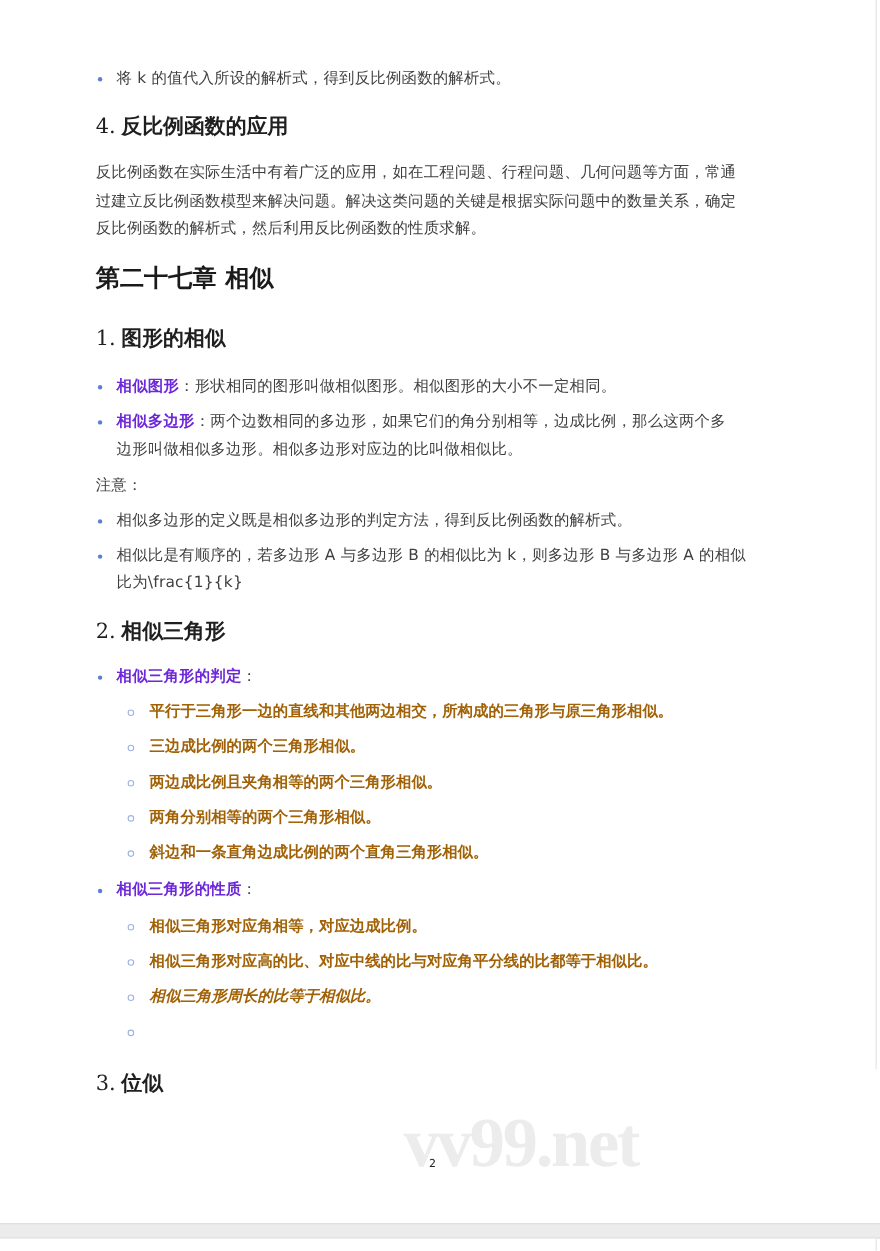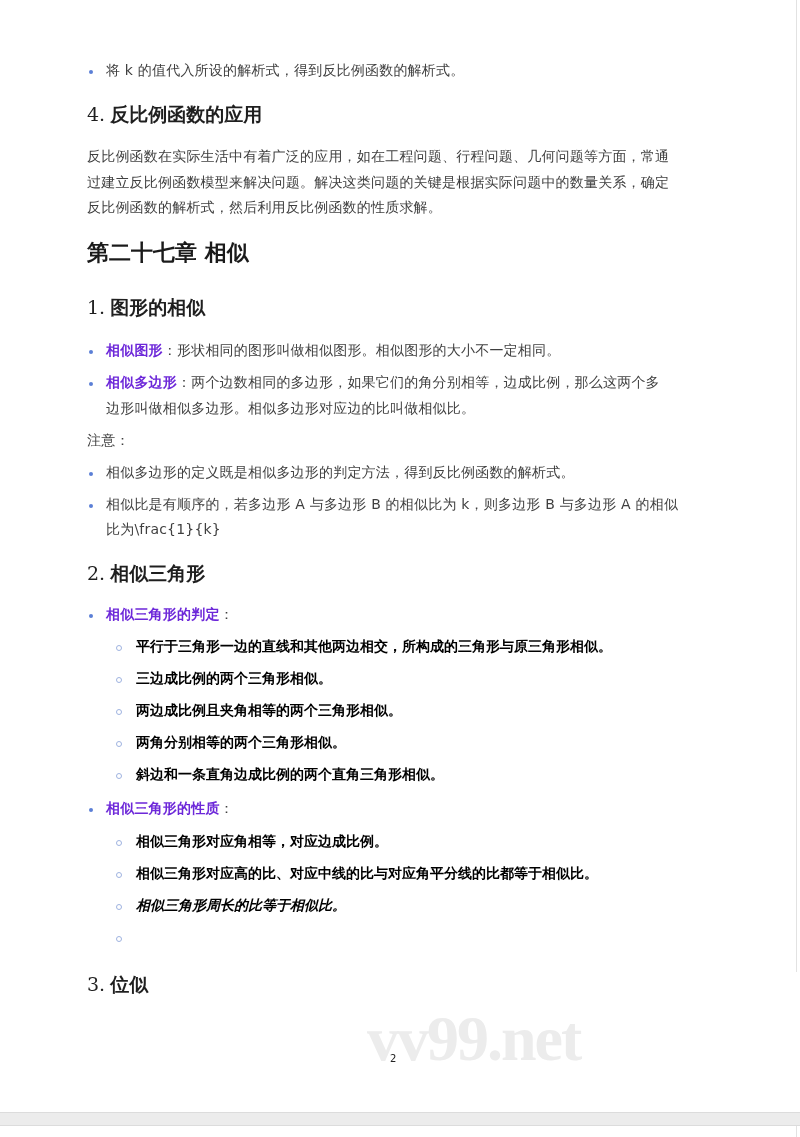--- a/index.html
+++ b/index.html
@@ -17,21 +17,21 @@
       text-align: center;
     }
     .line { position: absolute; white-space: nowrap; }
     .body-text { font-size: 14px; color: #3f3f3f; letter-spacing: 0.2px; }
     .h-num { font-family: "DejaVu Serif", "Liberation Serif", serif; font-weight: normal; color: #444; }
     .h2 { font-size: 19px; font-weight: bold; color: #1f1f1f; }
     .h1 { font-size: 22px; font-weight: bold; color: #1a1a1a; }
     .bullet { position: absolute; width: 4px; height: 4px; border-radius: 50%; background: #5b7fd6; }
     .sub-bullet { position: absolute; width: 4px; height: 4px; border-radius: 50%; border: 1px solid #9fb3e0; background: #fff; }
     .bold { font-weight: bold; color: #6d28d9; }
-    .sub-text { font-size: 14px; font-weight: bold; color: #000000; }
+    .sub-text { font-size: 14px; font-weight: bold; color: #a16207; }
     .page-number { position: absolute; left: 390px; top: 1053px; font-size: 10px; color: #222; }
     .watermark {
       position: absolute; left: 367px; top: 1002px;
       font-family: Liberation Serif, serif; font-weight: bold; font-size: 64px;
       color: #ececec; letter-spacing: -2px;
     }
     .page-gap {
       position: absolute; left: 0; top: 1112px; width: 800px; height: 12px;
       background: #ececec; border-top: 1px solid #dcdcdc; border-bottom: 1px solid #dcdcdc;
     }

